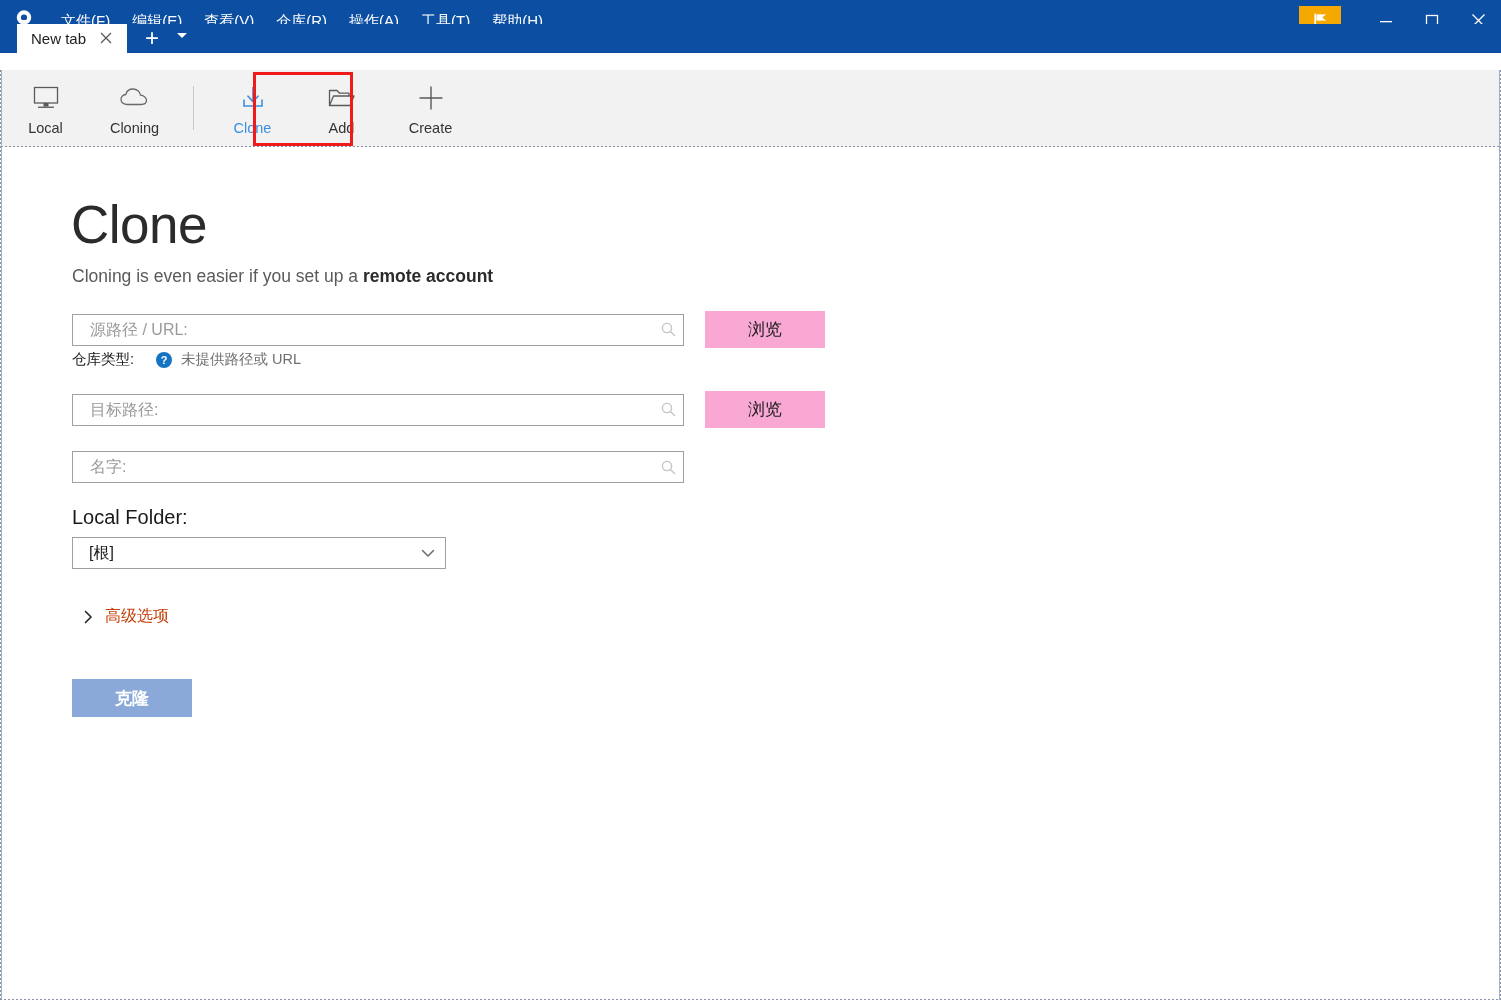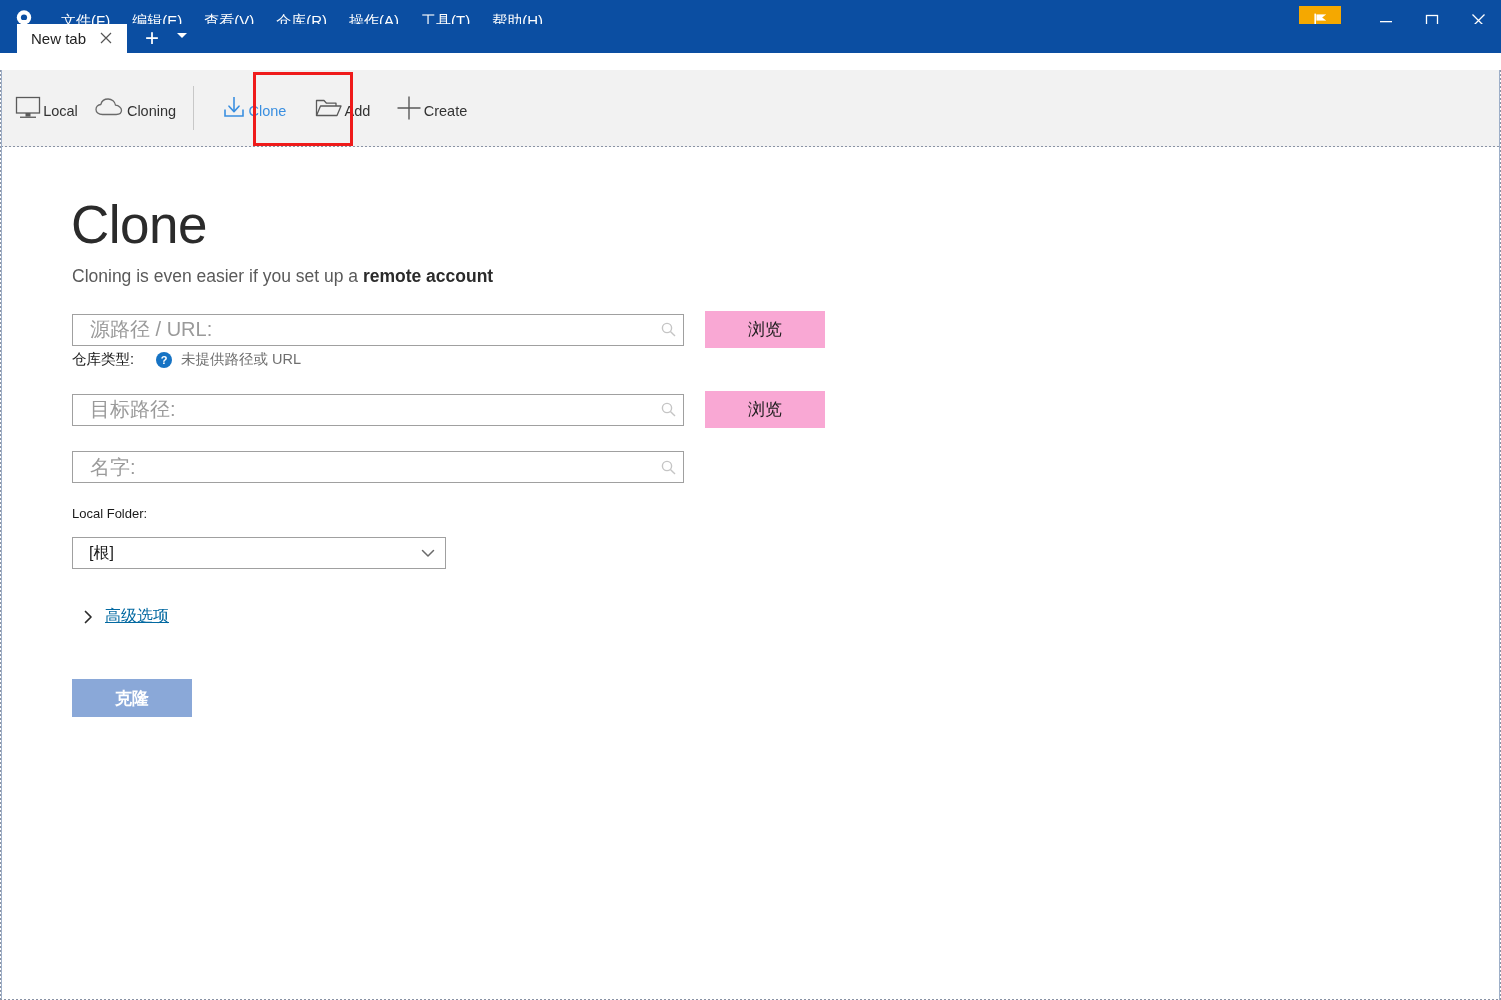--- a/index.html
+++ b/index.html
@@ -141,21 +141,21 @@
     height: 77px;
     background: #f2f2f2;
     box-sizing: border-box;
     display: flex;
     align-items: flex-start;
   }
   .tb-item {
     width: 89px;
     height: 72px;
     display: flex;
-    flex-direction: row;
+    flex-direction: column;
     align-items: center;
     justify-content: center;
     padding-top: 4px;
     box-sizing: border-box;
     cursor: default;
     position: relative;
   }
   .tb-icon {
     height: 34px;
     display: flex;
@@ -245,21 +245,21 @@
     display: flex;
     align-items: center;
     position: relative;
   }
   .text-input input {
     border: none;
     outline: none;
     flex: 1 1 auto;
     height: 30px;
     padding: 0 0 0 17px;
-    font-size: 20px;
+    font-size: 16px;
     font-family: "Liberation Sans", "DejaVu Sans", sans-serif;
     color: #222222;
     background: transparent;
   }
   .text-input input::placeholder { color: #9a9a9a; opacity: 1; }
   .search-ico {
     width: 30px;
     display: flex;
     align-items: center;
     justify-content: center;
@@ -311,21 +311,21 @@
   }
   .repo-type-status {
     font-size: 14.5px;
     color: #6f6f6f;
   }
 
   .local-folder-label {
     position: absolute;
     left: 71px;
     top: 358px;
-    font-size: 13px;
+    font-size: 20px;
     color: #1a1a1a;
   }
   .combo {
     position: absolute;
     left: 71px;
     top: 389px;
     width: 374px;
     height: 32px;
     border: 1px solid #a0a0a0;
     background: #ffffff;
@@ -358,22 +358,21 @@
   }
   .adv-chevron {
     width: 20px;
     display: flex;
     align-items: center;
     justify-content: center;
     margin-right: 7px;
   }
   .adv-label {
     font-size: 16px;
-    color: #0369a1;
-    text-decoration: underline;
+    color: #c2410c;
   }
 
   .clone-btn {
     position: absolute;
     left: 71px;
     top: 531px;
     width: 120px;
     height: 38px;
     background: #8aa8d8;
     border: none;

